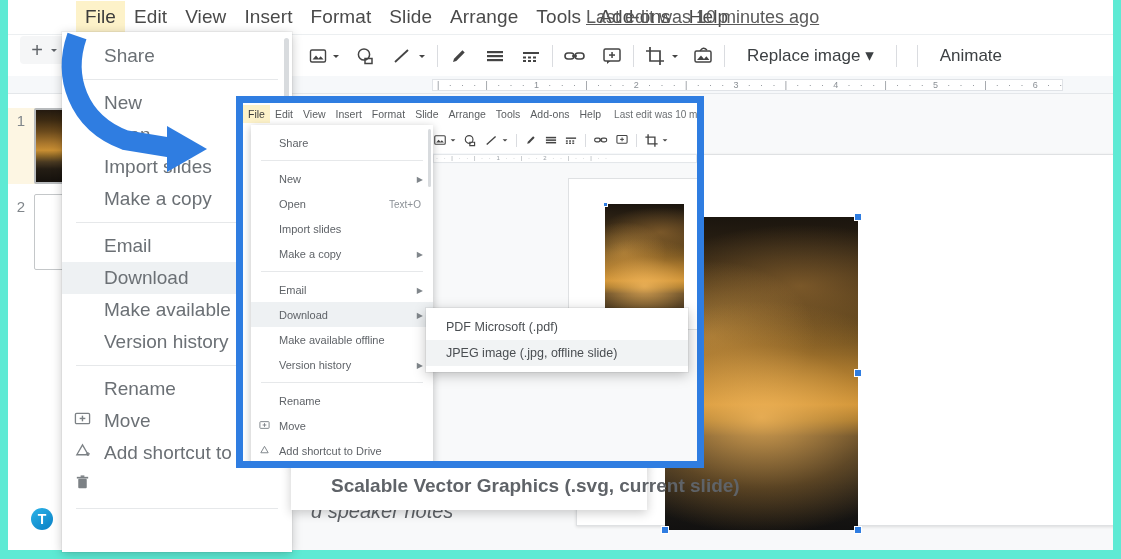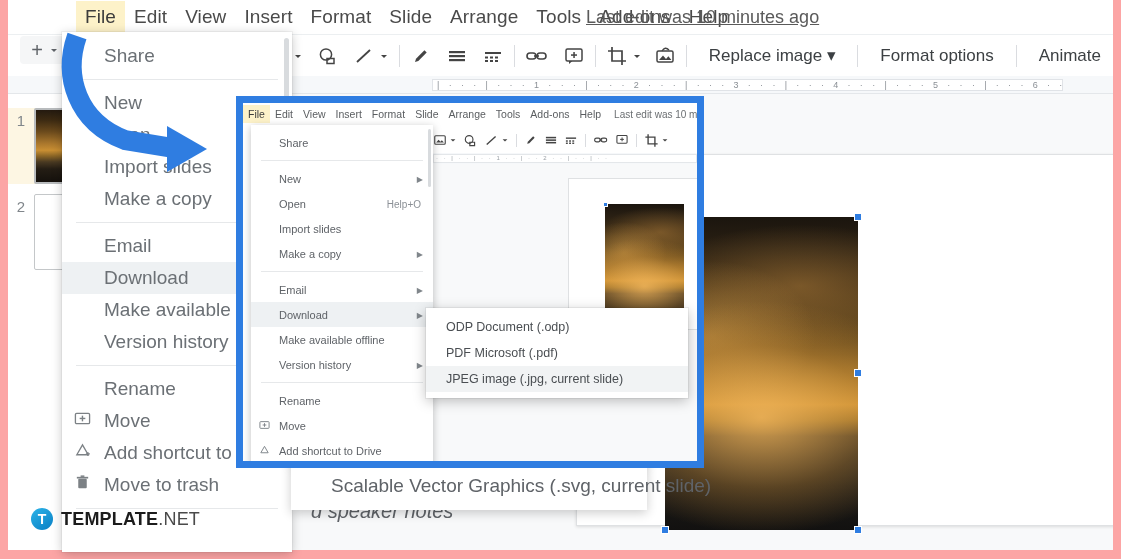--- a/index.html
+++ b/index.html
@@ -6,21 +6,21 @@
   html, body {
     width: 1121px; height: 559px;
     overflow: hidden;
     font-family: "Liberation Sans", sans-serif;
     background: #c8d4e8;
   }
   #stage {
     position: relative;
     width: 1121px; height: 559px;
     overflow: hidden;
-    background: #fca5a5;
+    background: #5eead4;
   }
 
   
   .bg-app {
     position: absolute;
     left: 8px; top: -16px;
     width: 1105px; height: 566px;
     background: #ffffff;
     overflow: hidden;
   }
@@ -249,21 +249,21 @@
   }
   .sub-mi.hl { background: #f1f3f4; }
 
   
   .svg-row-panel {
     position: absolute; left: 291px; top: 462px; width: 356px; height: 48px;
     background: #fff; box-shadow: 0 3px 10px rgba(0,0,0,.20);
     z-index: 40; display: flex; align-items: center;
   }
   .svg-row-panel span {
-    font-size: 19px; color: #5f6368; padding-left: 40px; white-space: nowrap;
+    font-size: 19px; color: #5f6368; padding-left: 40px; white-space: nowrap; font-weight: bold;
   }
   .big-sub-shadow {
     position: absolute; left: 291px; top: 300px; width: 356px; height: 165px;
     background: #fff; box-shadow: 0 3px 10px rgba(0,0,0,.18);
     z-index: 30;
   }
 </style>
 </head>
 <body>
 
@@ -372,21 +372,20 @@
       <span class="tb-ico" style="margin-left:12px">
         <svg width="22" height="22" viewBox="0 0 22 22">
             <rect x="3" y="6" width="16" height="11" rx="1.5" fill="none" stroke="#444" stroke-width="1.5"></rect>
             <path d="M5 15l4-4.5 3 3.4 2.4-2.6 3 3.7z" fill="#444"></path>
             <path d="M8 6 Q11 1 15 5" fill="none" stroke="#444" stroke-width="1.4"></path>
           </svg>
       </span>
       <span class="tb-sep"></span>
       <span class="tb-txt"><span>Replace image</span> ▾</span>
       <span class="tb-sep"></span>
-      <span class="tb-txt">Format options</span>
       <span class="tb-sep"></span>
       <span class="tb-txt">Animate</span>
     </div>
 
     <div class="bg-ruler">
       <div class="ruler-track">| · · · | · · · 1 · · · | · · · 2 · · · | · · · 3 · · · | · · · 4 · · · | · · · 5 · · · | · · · 6 · · · | · · · 7 · · · | · · · 8 · · · | · · · 9 · · · | · · ·</div>
     </div>
 
     <div class="bg-leftpanel">
       <div class="plus-btn">
@@ -480,21 +479,20 @@
       <span>Add shortcut to Drive</span>
     </div>
     <div class="bg-mi">
       <span class="mico">
         <svg width="17" height="17" viewBox="0 0 18 18">
             <rect x="4.5" y="5" width="9" height="10" rx="1" fill="#7c8185"></rect>
             <rect x="3" y="3" width="12" height="1.8" fill="#7c8185"></rect>
             <rect x="7" y="1.5" width="4" height="1.6" fill="#7c8185"></rect>
           </svg>
       </span>
-      <span>Move to trash</span>
     </div>
     <div class="bg-div"></div>
   </div>
 
   <div class="big-sub-shadow"></div>
   <div class="svg-row-panel">
     <span>Scalable Vector Graphics (.svg, current slide)</span>
   </div>
 
   <svg class="arrow-svg" viewBox="0 0 210 160">
@@ -597,21 +595,21 @@
         <div class="mini-mi">
             <span>Share</span>
           </div>
         <div class="mini-div"></div>
         <div class="mini-mi">
             <span>New</span>
             <span class="caret">▶</span>
           </div>
         <div class="mini-mi">
             <span>Open</span>
-            <span class="short">Help+O</span>
+            <span class="short">Text+O</span>
           </div>
         <div class="mini-mi">
             <span>Import slides</span>
           </div>
         <div class="mini-mi">
             <span>Make a copy</span>
             <span class="caret">▶</span>
           </div>
         <div class="mini-div"></div>
         <div class="mini-mi">
@@ -651,30 +649,24 @@
           </span>
           <span>Add shortcut to Drive</span>
         </div>
       </div>
 
     </div>
   </div>
 
   <div class="submenu">
     <div class="sub-mi">
-        <span>ODP Document (.odp)</span>
-      </div>
-    <div class="sub-mi">
         <span>PDF Microsoft (.pdf)</span>
       </div>
     <div class="sub-mi hl">
-        <span>JPEG image (.jpg, current slide)</span>
+        <span>JPEG image (.jpg, offline slide)</span>
       </div>
   </div>
 
   <div class="watermark">
     <div class="wm-logo">T</div>
-    <div class="wm-text">
-      <b>TEMPLATE</b><span>.NET</span>
-    </div>
   </div>
 
 </div>
 
 </body></html>

